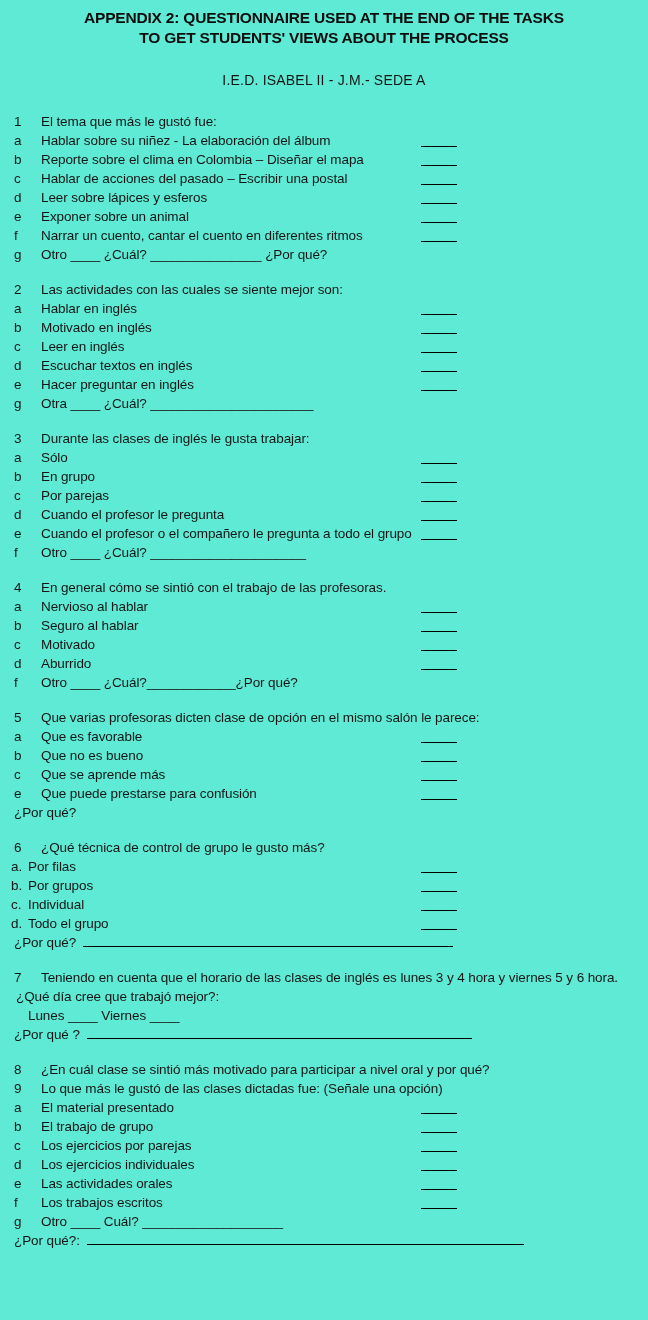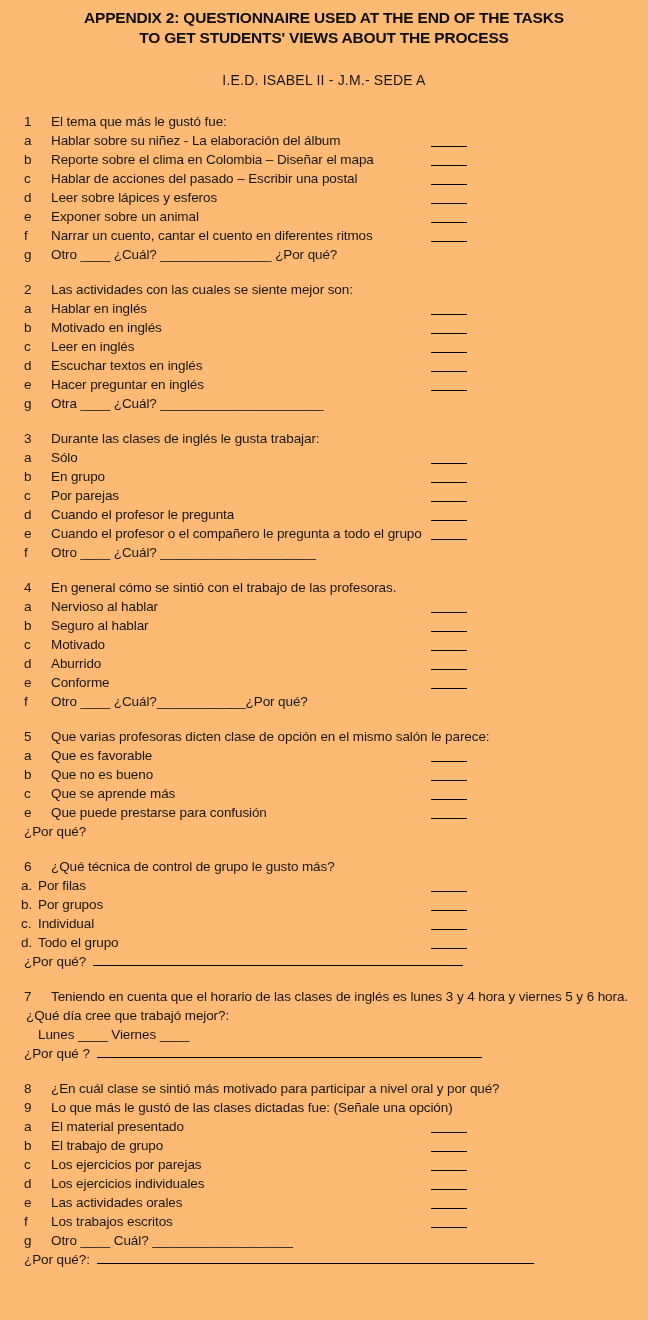--- a/index.html
+++ b/index.html
@@ -1,29 +1,29 @@
 <!DOCTYPE html>
 <html><head>
 <meta charset="utf-8">
 <style>
   html,body{margin:0;padding:0;background:#ffffff;}
   .page{
     width:648px;height:1320px;box-sizing:border-box;
-    background:#fdba74;color:#161616;overflow:hidden;position:relative;
+    background:#5eead4;color:#161616;overflow:hidden;position:relative;
     font-family:"Liberation Sans","DejaVu Sans",sans-serif;
   }
   .title{
     padding-top:8px;text-align:center;font-weight:700;
     font-size:15.5px;line-height:20px;letter-spacing:-0.2px;color:#0c0c0c;
   }
   .subtitle{
     margin-top:24px;text-align:center;font-size:14px;letter-spacing:0.2px;
   }
   .content{
-    margin-top:24px;padding-left:24px;font-size:13.5px;letter-spacing:-0.1px;
+    margin-top:24px;padding-left:14px;font-size:13.5px;letter-spacing:-0.1px;
   }
   .qblock{margin-top:16px;}
   .qblock.first{margin-top:0;}
   .qblock.no-gap{margin-top:0;}
   .row{position:relative;height:19px;line-height:19px;white-space:nowrap;}
   .num{display:inline-block;width:27px;}
   .letter{display:inline-block;width:27px;}
   .period .letter{display:inline-block;width:17px;margin-left:-3px;}
   .blank{
     position:absolute;left:407px;bottom:3px;width:36px;
@@ -74,21 +74,20 @@
         <div class="row opt"><span class="letter">d</span><span class="otext">Cuando el profesor le pregunta</span><span class="blank"></span></div>
         <div class="row opt"><span class="letter">e</span><span class="otext">Cuando el profesor o el compañero le pregunta a todo el grupo</span><span class="blank"></span></div>
         <div class="row opt"><span class="letter">f</span><span class="otext">Otro ____ ¿Cuál? _____________________</span></div>
       </div>
       <div class="qblock">
         <div class="row qheader"><span class="num">4</span><span class="qtext">En general cómo se sintió con el trabajo de las profesoras.</span></div>
         <div class="row opt"><span class="letter">a</span><span class="otext">Nervioso al hablar</span><span class="blank"></span></div>
         <div class="row opt"><span class="letter">b</span><span class="otext">Seguro al hablar</span><span class="blank"></span></div>
         <div class="row opt"><span class="letter">c</span><span class="otext">Motivado</span><span class="blank"></span></div>
         <div class="row opt"><span class="letter">d</span><span class="otext">Aburrido</span><span class="blank"></span></div>
-        <div class="row opt"><span class="letter">e</span><span class="otext">Conforme</span><span class="blank"></span></div>
         <div class="row opt"><span class="letter">f</span><span class="otext">Otro ____ ¿Cuál?____________¿Por qué?</span></div>
       </div>
       <div class="qblock">
         <div class="row qheader"><span class="num">5</span><span class="qtext">Que varias profesoras dicten clase de opción en el mismo salón le parece:</span></div>
         <div class="row opt"><span class="letter">a</span><span class="otext">Que es favorable</span><span class="blank"></span></div>
         <div class="row opt"><span class="letter">b</span><span class="otext">Que no es bueno</span><span class="blank"></span></div>
         <div class="row opt"><span class="letter">c</span><span class="otext">Que se aprende más</span><span class="blank"></span></div>
         <div class="row opt"><span class="letter">e</span><span class="otext">Que puede prestarse para confusión</span><span class="blank"></span></div>
         <div class="row frow"><span class="flabel">¿Por qué?</span></div>
       </div>

